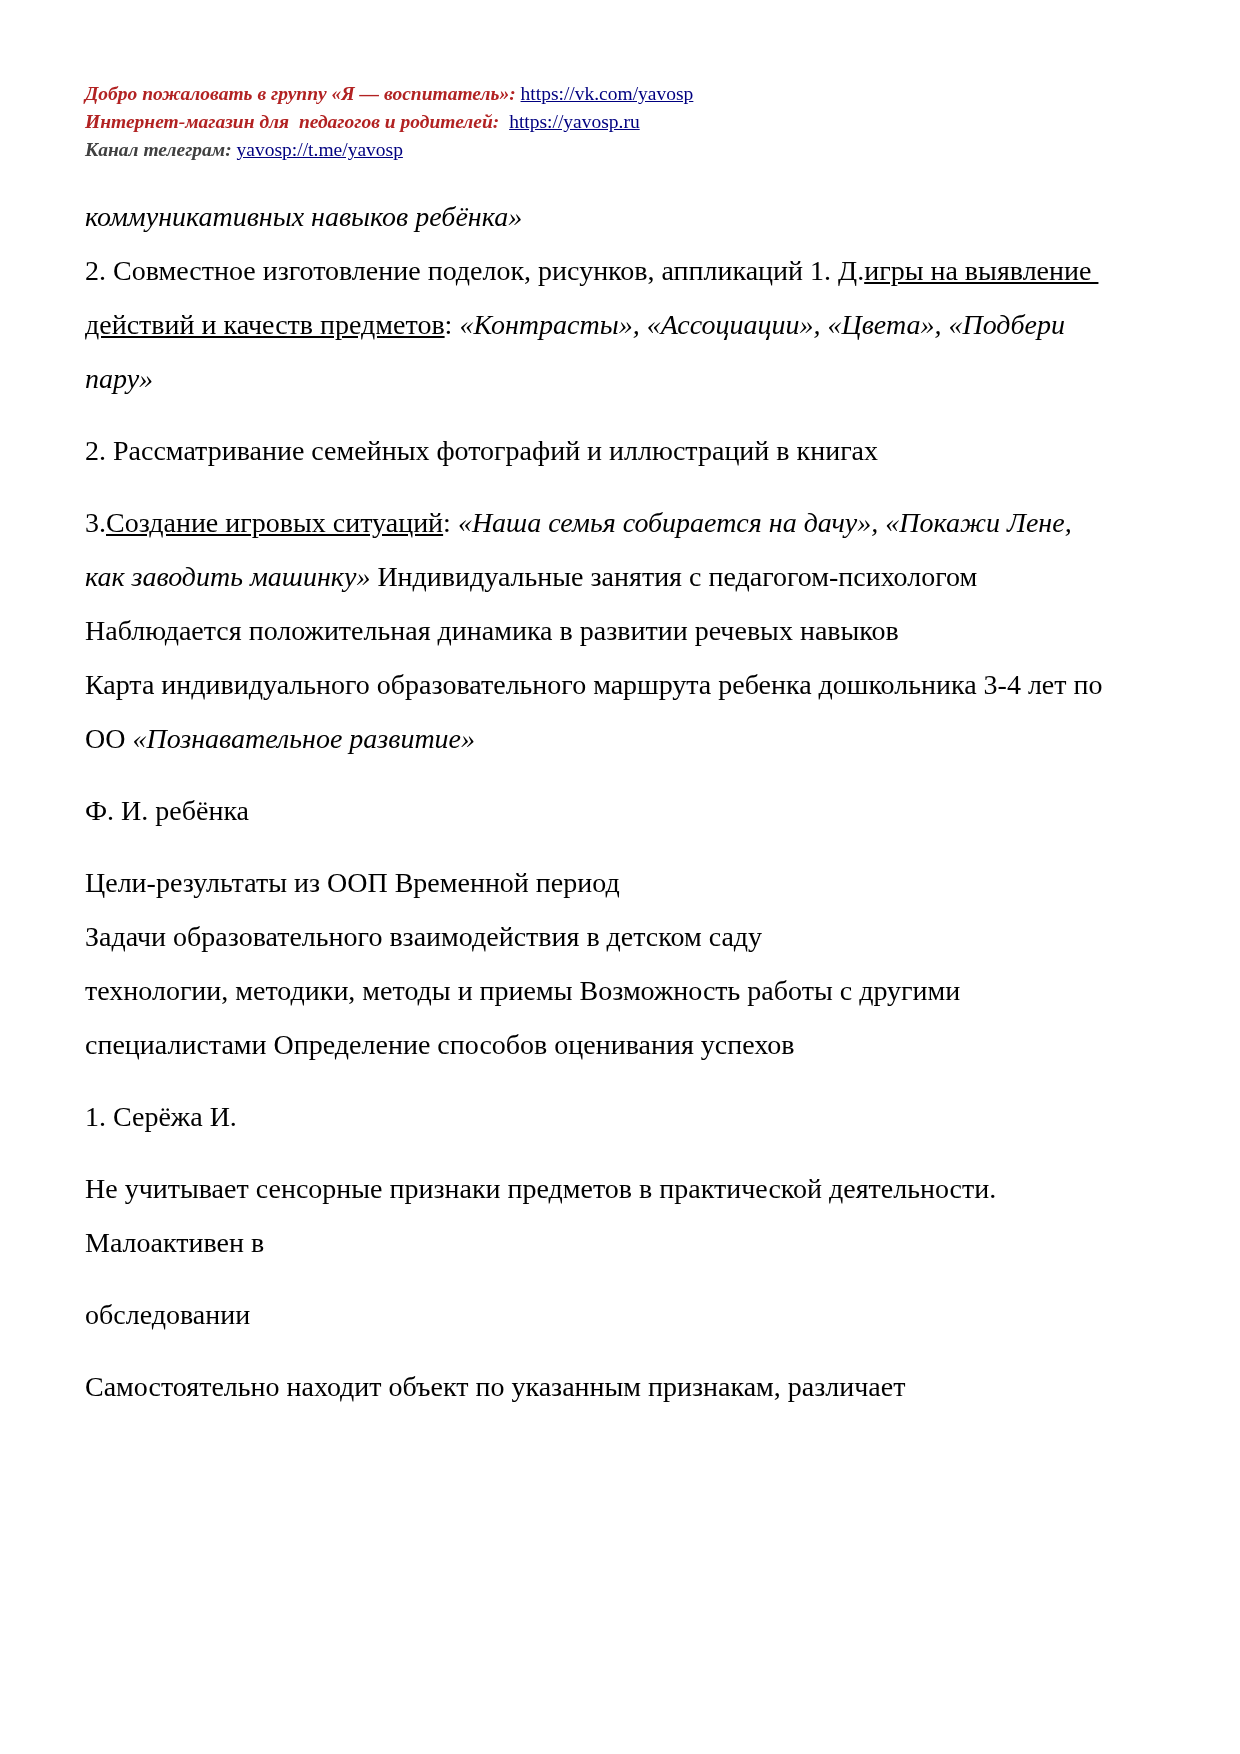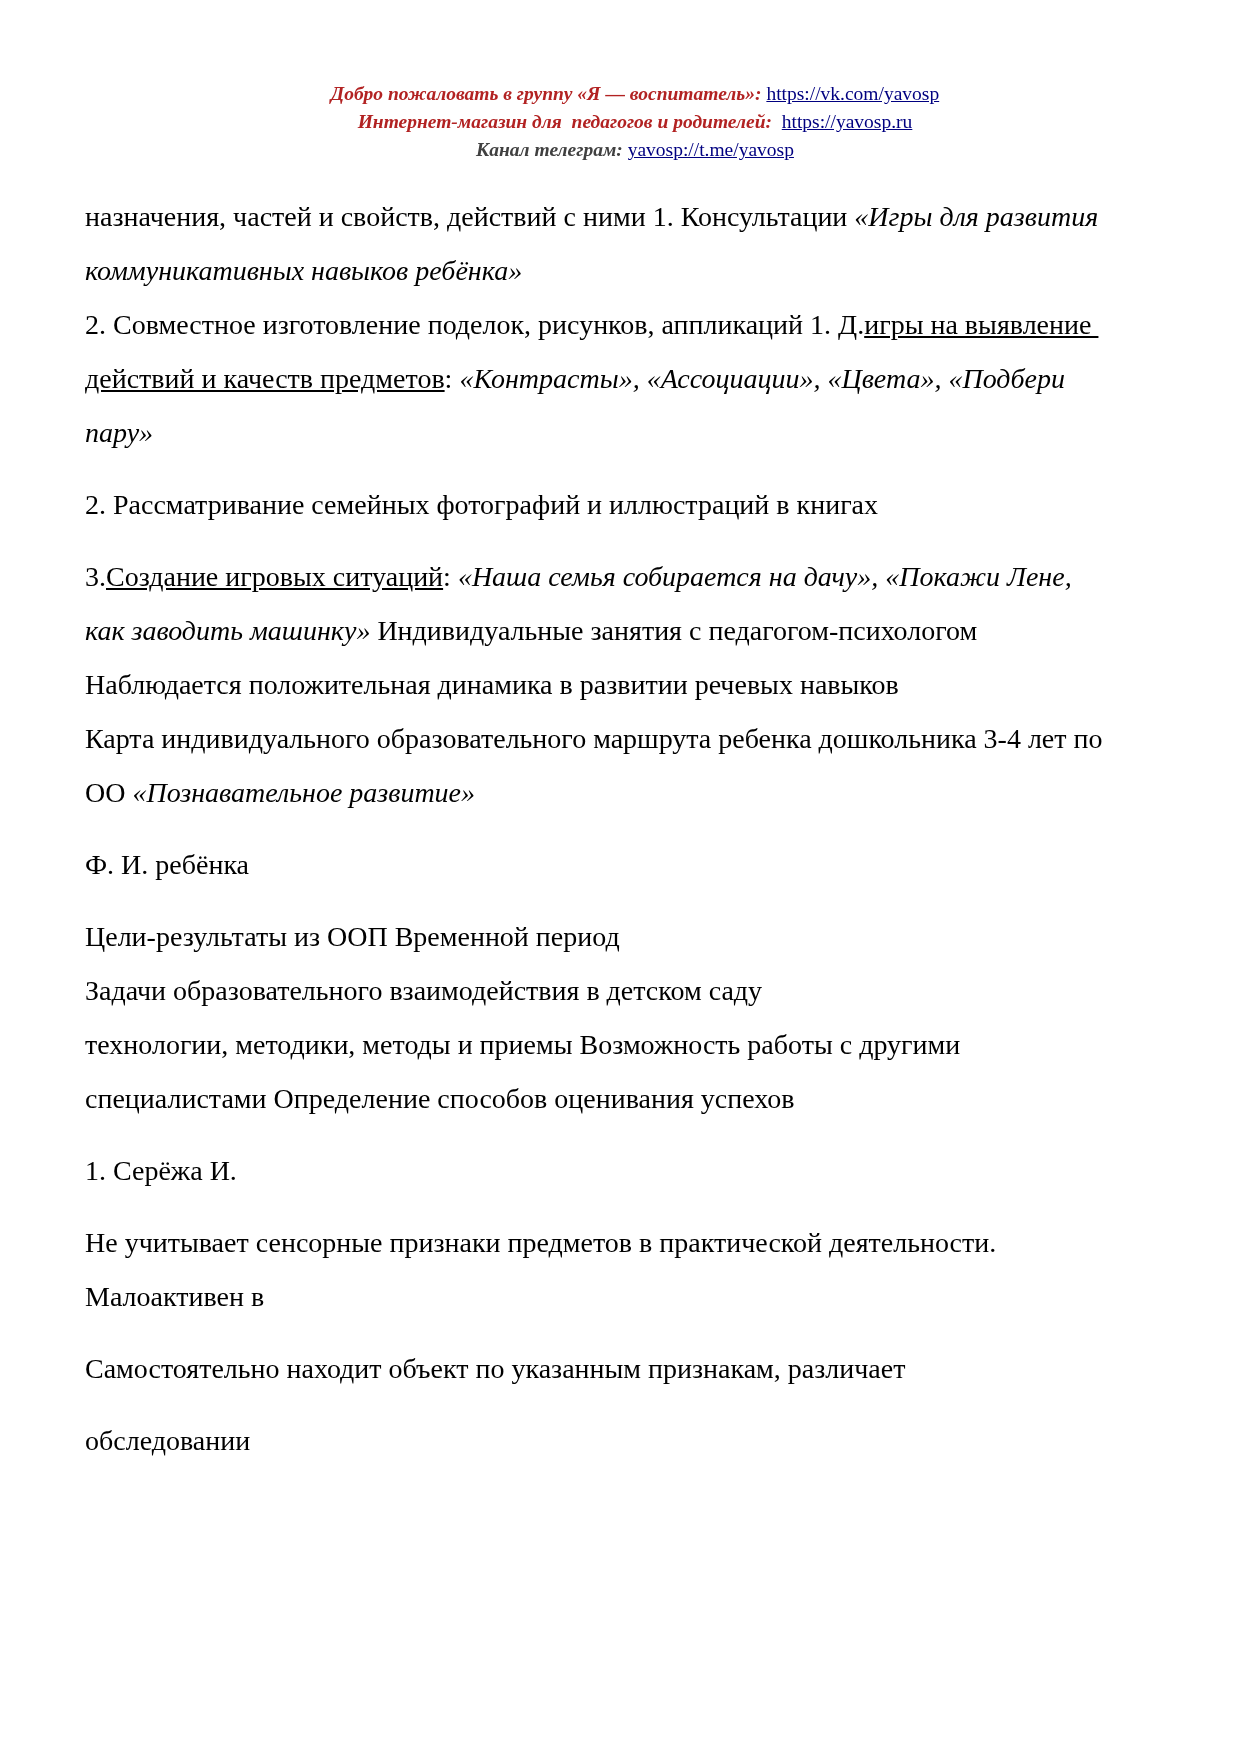--- a/index.html
+++ b/index.html
@@ -12,21 +12,20 @@
     color: #000000;
   }
   .page {
     box-sizing: border-box;
     width: 1240px;
     height: 1754px;
     padding: 80px 55px 0 85px;
   }
   
   .doc-header {
-    text-align: center;
     font-size: 19.5px;
     line-height: 28px;
   }
   .hdr-line { white-space: pre; }
   .seg-label {
     font-weight: bold;
     font-style: italic;
     white-space: pre;
   }
   .seg-link {
@@ -53,21 +52,20 @@
 <div class="page">
 
   <div class="doc-header">
     <div class="hdr-line"><span class="seg-label" style="color: rgb(178, 34, 34);">Добро пожаловать в группу «Я — воспитатель»: </span><a class="seg-link" style="color: rgb(0, 0, 128);">https://vk.com/yavosp</a></div>
     <div class="hdr-line"><span class="seg-label" style="color: rgb(178, 34, 34);">Интернет-магазин для  педагогов и родителей:  </span><a class="seg-link" style="color: rgb(0, 0, 128);">https://yavosp.ru</a></div>
     <div class="hdr-line"><span class="seg-label" style="color: #404040;">Канал телеграм: </span><a class="seg-link" style="color: rgb(0, 0, 128);">yavosp://t.me/yavosp</a></div>
   </div>
 
   <div id="doc-body" class="doc-body">
       <div class="para">
-        <div class="line"><span class="seg-normal">назначения, частей и свойств, действий с ними 1. Консультации </span><span class="seg-italic">«Игры для развития</span></div>
         <div class="line"><span class="seg-italic">коммуникативных навыков ребёнка»</span></div>
       </div>
       <div class="para">
         <div class="line"><span class="seg-normal">2. Совместное изготовление поделок, рисунков, аппликаций 1. Д.</span><span class="seg-underline">игры на выявление </span></div>
         <div class="line"><span class="seg-underline">действий и качеств предметов</span><span class="seg-normal">: </span><span class="seg-italic">«Контрасты», «Ассоциации», «Цвета», «Подбери</span></div>
         <div class="line"><span class="seg-italic">пару»</span></div>
       </div>
       <div class="para spaced">
         <div class="line"><span class="seg-normal">2. Рассматривание семейных фотографий и иллюстраций в книгах</span></div>
       </div>
@@ -96,20 +94,20 @@
         <div class="line"><span class="seg-normal">специалистами Определение способов оценивания успехов</span></div>
       </div>
       <div class="para spaced">
         <div class="line"><span class="seg-normal">1. Серёжа И.</span></div>
       </div>
       <div class="para spaced">
         <div class="line"><span class="seg-normal">Не учитывает сенсорные признаки предметов в практической деятельности.</span></div>
         <div class="line"><span class="seg-normal">Малоактивен в</span></div>
       </div>
       <div class="para spaced">
-        <div class="line"><span class="seg-normal">Самостоятельно находит объект по указанным признакам, различает</span></div>
+        <div class="line"><span class="seg-normal">обследовании</span></div>
       </div>
       <div class="para spaced">
-        <div class="line"><span class="seg-normal">обследовании</span></div>
+        <div class="line"><span class="seg-normal">Самостоятельно находит объект по указанным признакам, различает</span></div>
       </div>
     </div>
 
 </div>
 
 </body></html>

